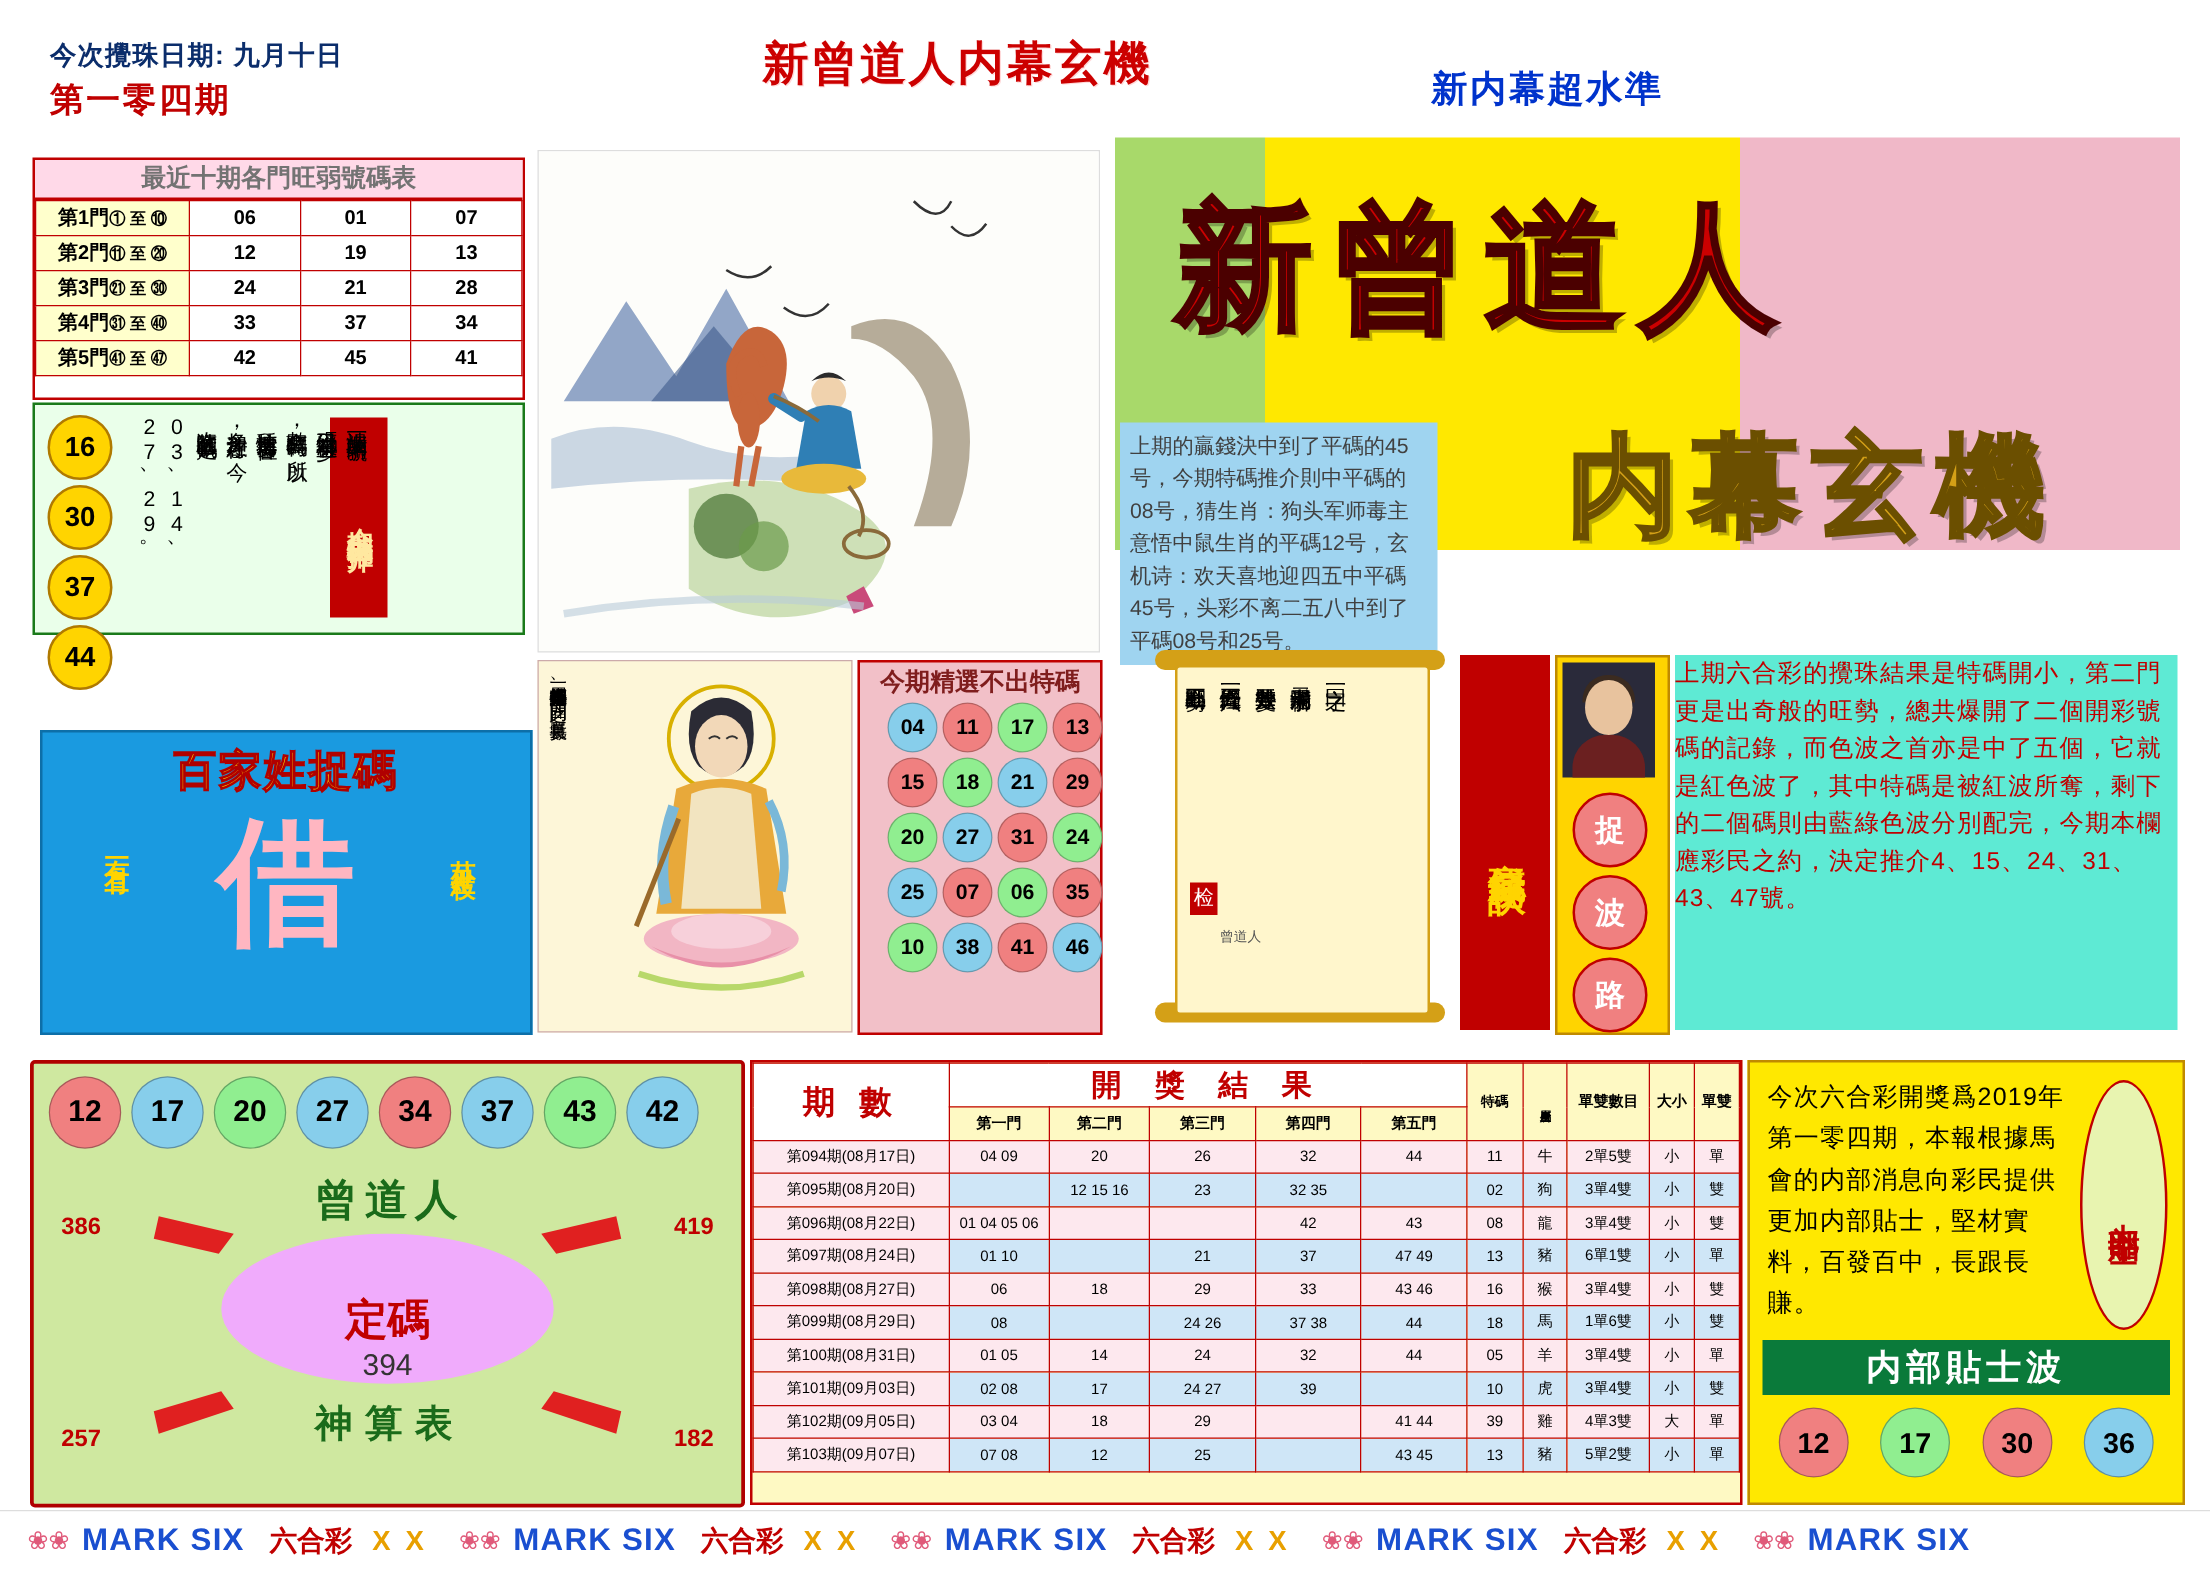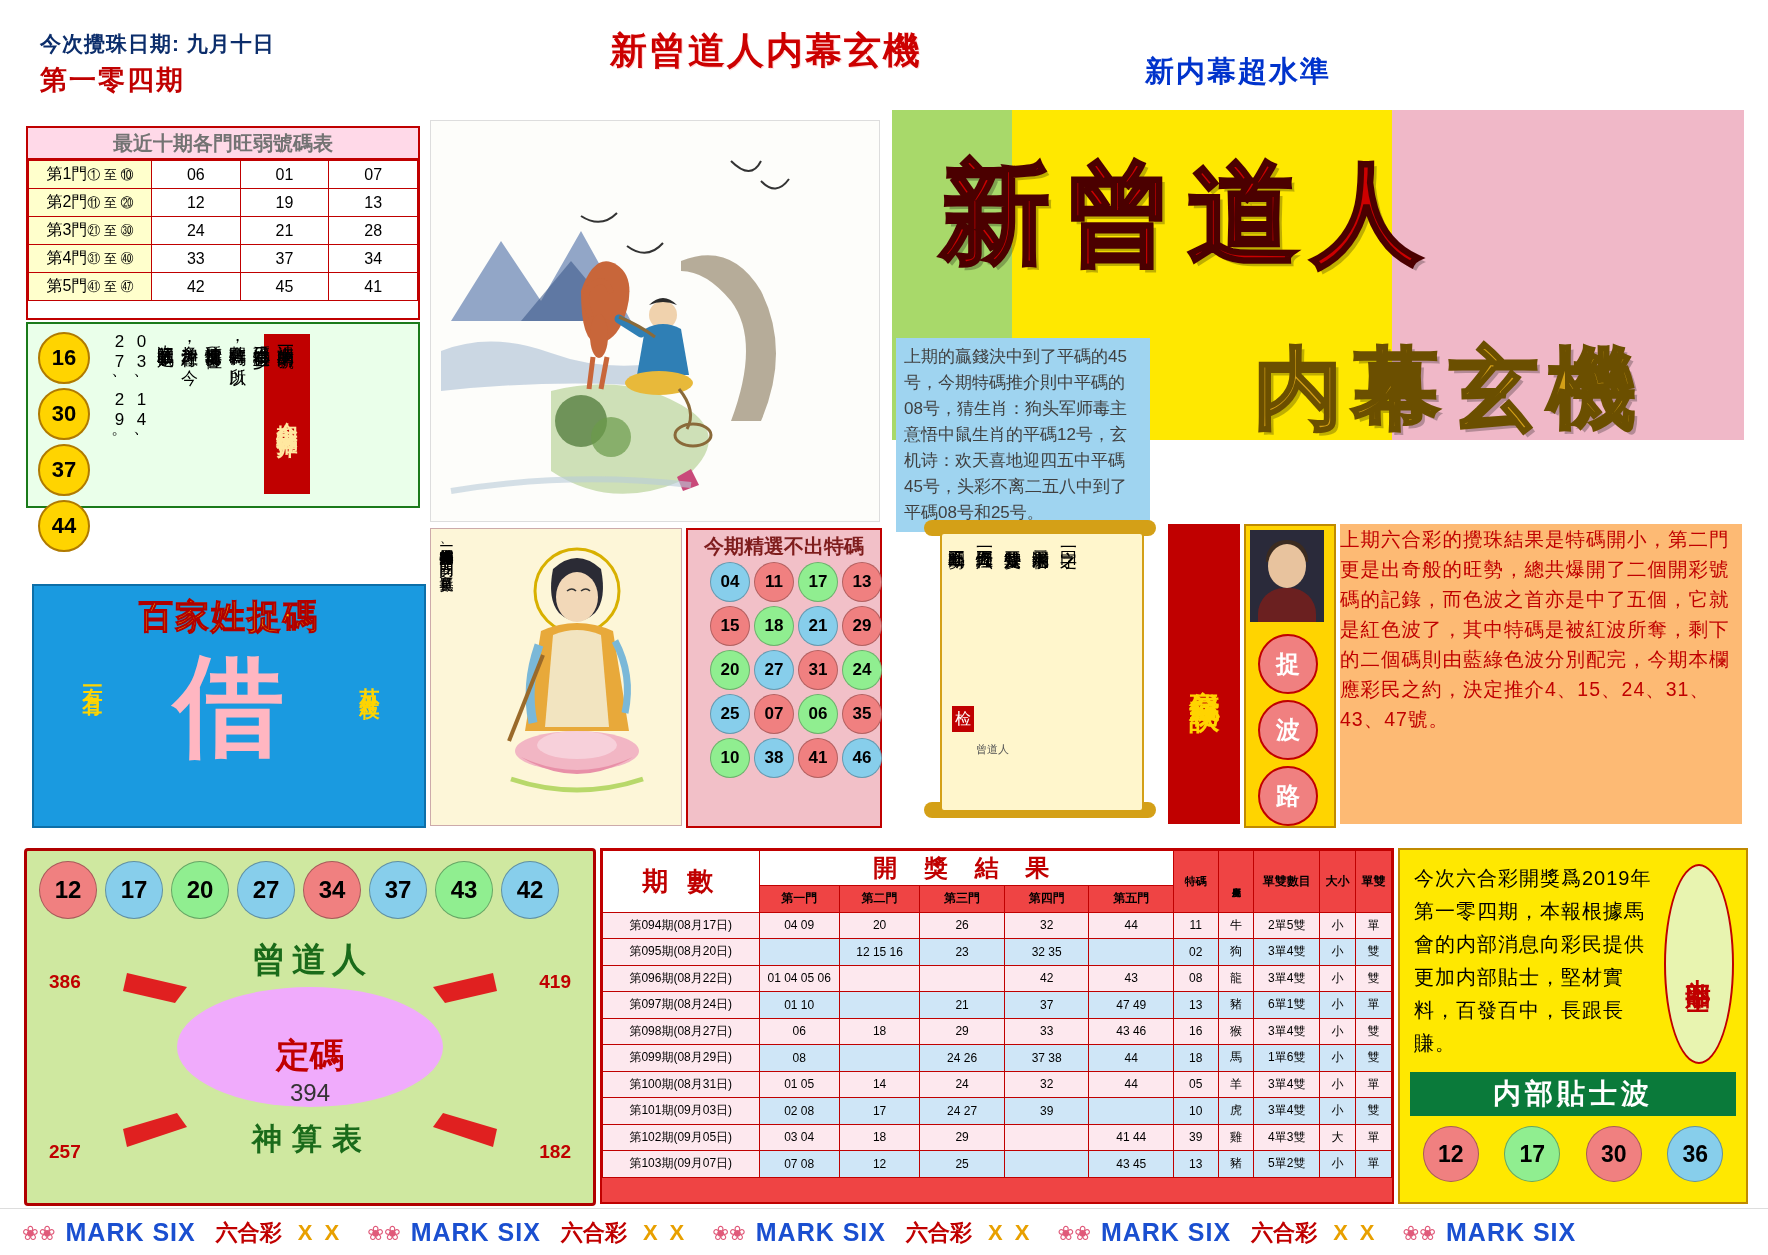--- a/index.html
+++ b/index.html
@@ -16,21 +16,21 @@
   .hdr-date{position:absolute;left:40px;top:30px;font-size:21px;font-weight:bold;color:#0b2d6b;letter-spacing:1px;}
   .hdr-issue{position:absolute;left:40px;top:62px;font-size:27px;font-weight:bold;color:#c00000;letter-spacing:2px;}
   .hdr-title{position:absolute;left:536px;top:26px;width:460px;text-align:center;font-size:37px;font-weight:bold;color:#cc0000;letter-spacing:2px;
      text-shadow:1px 1px 0 #ffd9d9;}
   .hdr-sub{position:absolute;left:1108px;top:52px;width:260px;text-align:center;font-size:29px;font-weight:bold;color:#0033cc;letter-spacing:2px;}
 
   
   .tbl-wrap{position:absolute;left:26px;top:126px;width:390px;height:190px;border:2px solid #c00000;background:#fff;}
   .tbl-title{height:30px;background:#ffd9e8;color:#737373;font-size:20px;font-weight:bold;text-align:center;line-height:30px;border-bottom:2px solid #c00000;}
   table.mt{border-collapse:collapse;width:100%;}
-  table.mt td,table.mt th{border:1px solid #c00000;font-size:16px;text-align:center;height:25px;color:#000;}
+  table.mt td,table.mt th{border:1px solid #c00000;font-size:16px;text-align:center;height:25px;color:#000;font-weight:bold;}
   table.mt th{background:#eaffea;font-weight:bold;font-size:17px;}
   .col-men{width:120px;background:#ffffcc;}
 
   
   .ballbox{position:absolute;left:26px;top:322px;width:390px;height:182px;border:2px solid #1a7a1a;background:#eaffea;}
   .ballbox .balls{position:absolute;left:10px;top:8px;width:62px;}
   .ball{width:48px;height:48px;border-radius:50%;border:2px solid #b07a00;display:flex;align-items:center;justify-content:center;font-size:22px;font-weight:bold;color:#000;margin-bottom:4px;}
   .b-y{background:#ffd400;}
   .v-text{writing-mode:vertical-rl;text-orientation:upright;font-size:17px;line-height:22px;color:#000;letter-spacing:1px;}
   .redseal{position:absolute;left:236px;top:10px;width:46px;height:160px;background:#c00000;color:#ffe8a0;writing-mode:vertical-rl;text-orientation:upright;font-size:21px;font-weight:bold;display:flex;align-items:center;justify-content:center;letter-spacing:3px;}
@@ -76,35 +76,35 @@
 
   
   .winbox{position:absolute;left:1168px;top:524px;width:72px;height:300px;background:#c00000;color:#ffd400;display:flex;align-items:center;justify-content:center;}
   .winbox span{writing-mode:vertical-rl;text-orientation:upright;font-size:30px;font-weight:bold;letter-spacing:4px;}
   .manbox{position:absolute;left:1244px;top:524px;width:88px;height:300px;background:#ffd400;border:2px solid #c08a00;}
   .photo{position:absolute;left:1250px;top:530px;width:74px;height:92px;background:#2a2a3a;overflow:hidden;}
   .face{position:absolute;left:18px;top:14px;width:38px;height:44px;border-radius:50%;background:#e8c39e;}
   .hair{position:absolute;left:16px;top:10px;width:42px;height:22px;border-radius:20px 20px 0 0;background:#3b2b20;}
   .body2{position:absolute;left:8px;top:58px;width:58px;height:40px;border-radius:26px 26px 0 0;background:#6b2020;}
   .cball{position:absolute;left:1258px;width:56px;height:56px;border-radius:50%;background:#f08080;border:2px solid #c00000;display:flex;align-items:center;justify-content:center;font-size:24px;font-weight:bold;color:#fff;}
-  .redtext{position:absolute;left:1340px;top:524px;width:402px;height:300px;background:#fdba74;color:#c00000;font-size:19.5px;line-height:30px;letter-spacing:1px;}
+  .redtext{position:absolute;left:1340px;top:524px;width:402px;height:300px;background:#5eead4;color:#c00000;font-size:19.5px;line-height:30px;letter-spacing:1px;}
 
   
   .gbox{position:absolute;left:24px;top:848px;width:566px;height:352px;background:#cfe8a0;border:3px solid #b00000;border-radius:4px;}
   .gbox .topballs{position:absolute;left:12px;top:10px;display:flex;gap:8px;}
   .tball{width:56px;height:56px;border-radius:50%;display:flex;align-items:center;justify-content:center;font-size:24px;font-weight:bold;color:#000;border:1px solid rgba(0,0,0,.3);}
   .oval{position:absolute;left:150px;top:136px;width:266px;height:120px;border-radius:50%;background:#f0abfc;display:flex;flex-direction:column;align-items:center;justify-content:flex-end;}
   .oval .o1{font-size:34px;font-weight:bold;color:#c00000;}
   .oval .o2{font-size:24px;color:#333;}
   .wname{position:absolute;left:160px;top:86px;width:250px;text-align:center;font-size:34px;font-weight:bold;color:#1a6b1a;letter-spacing:6px;}
   .wname2{position:absolute;left:160px;top:268px;width:250px;text-align:center;font-size:30px;font-weight:bold;color:#1a6b1a;letter-spacing:10px;}
   .cnum{position:absolute;font-size:19px;font-weight:bold;color:#c00000;}
 
   
-  .res{position:absolute;left:600px;top:848px;width:790px;height:352px;border:2px solid #c00000;background:#ef4444;}
+  .res{position:absolute;left:600px;top:848px;width:790px;height:352px;border:2px solid #c00000;background:#fef9c3;}
   table.rt{border-collapse:collapse;width:100%;table-layout:fixed;}
   table.rt td,table.rt th{border:1px solid #c00000;font-size:12px;text-align:center;height:23.5px;color:#000;overflow:hidden;}
   table.rt th{font-size:14px;font-weight:bold;}
   .rt .h1{background:#fff;color:#c00000;font-size:26px;letter-spacing:6px;}
   .rt .h2{background:#fff;color:#c00000;font-size:24px;letter-spacing:10px;}
   .rowA{background:#fde8ee;}
   .rowB{background:#cfe6f7;}
   .colissue{background:#fde8ee;}
 
   

